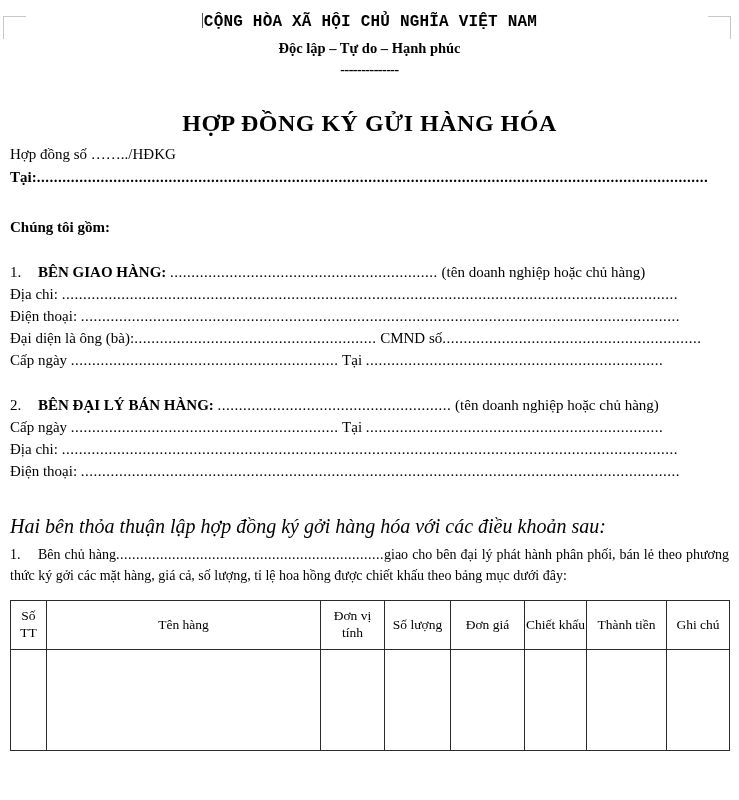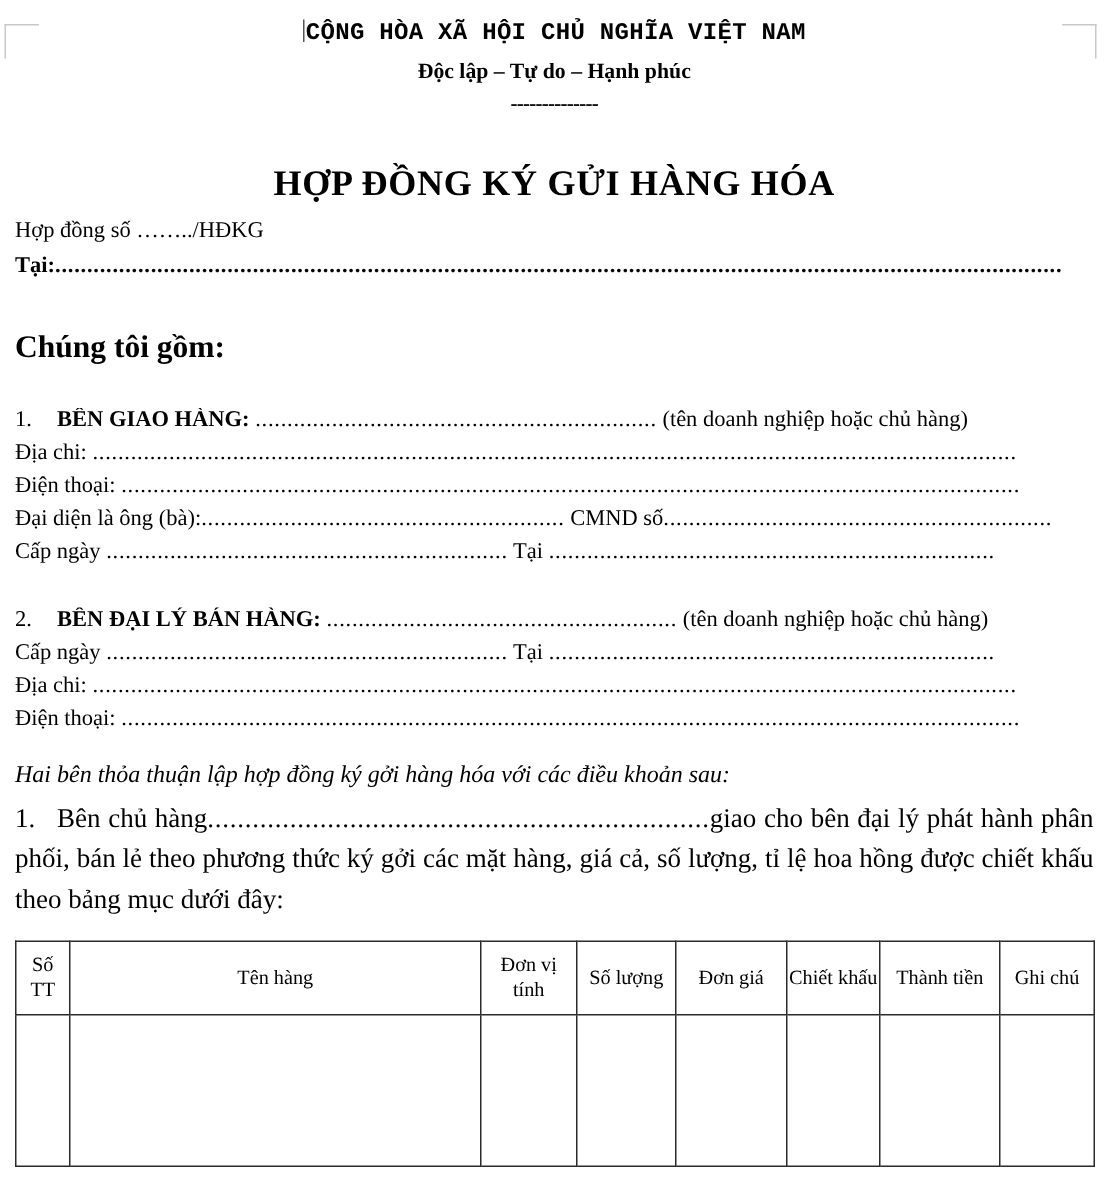--- a/index.html
+++ b/index.html
@@ -87,21 +87,21 @@
     white-space: nowrap;
     overflow: hidden;
     font-weight: bold;
   }
   .dots {
     letter-spacing: 0.5px;
   }
 
   .bold-lead {
     font-weight: bold;
-    font-size: 21px;
+    font-size: 15px;
   }
 
   .section-head {
     font-size: 15px;
     margin-top: 28px;
     white-space: nowrap;
     overflow: hidden;
   }
   .section-head .num {
     display: inline-block;
@@ -113,30 +113,30 @@
 
   .sub-line {
     font-size: 15px;
     margin-top: 5px;
     white-space: nowrap;
     overflow: hidden;
   }
 
   .agree-italic {
     font-style: italic;
-    font-size: 16px;
-    margin-top: 20px;
+    font-size: 20px;
+    margin-top: 35px;
   }
   .article-head {
     font-weight: bold;
     font-size: 15px;
     margin-top: 7px;
   }
   .article-para {
-    font-size: 18px;
+    font-size: 14px;
     margin-top: 6px;
     text-align: justify;
     line-height: 1.5;
   }
   .article-para .pnum {
     display: inline-block;
     width: 28px;
   }
 
   table.goods {

